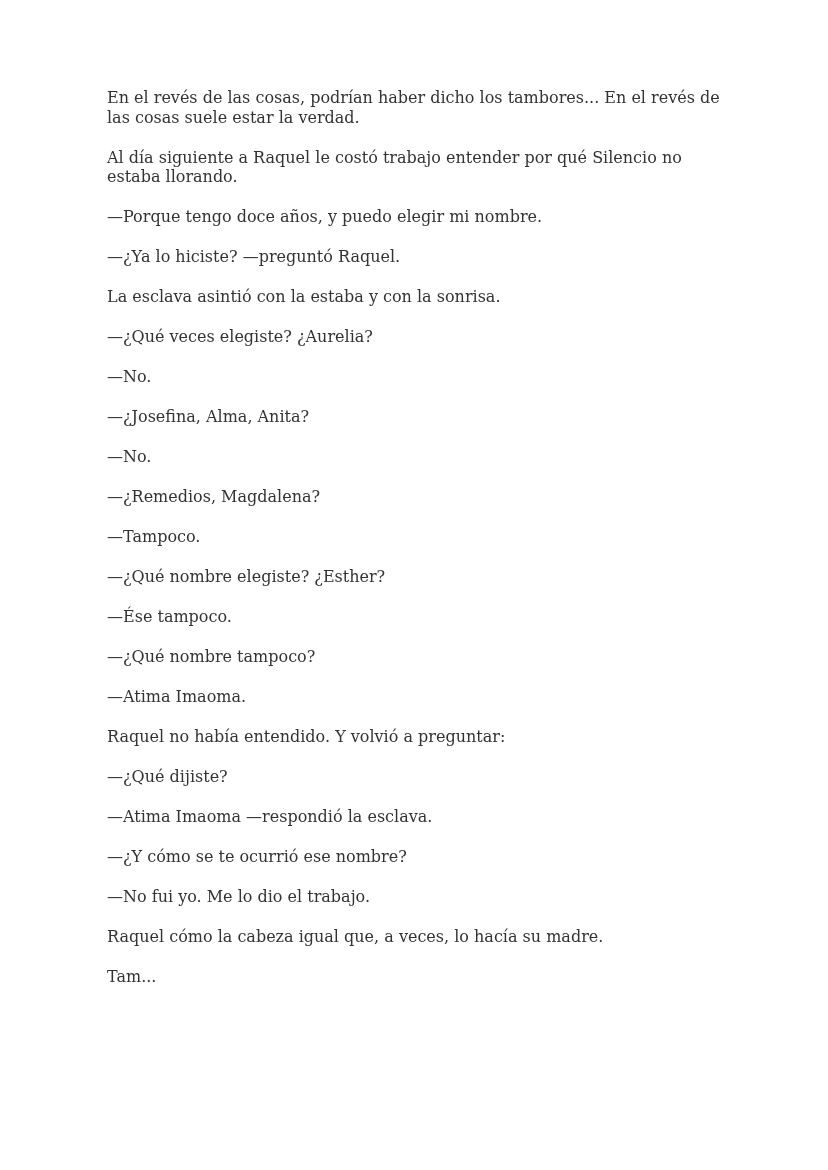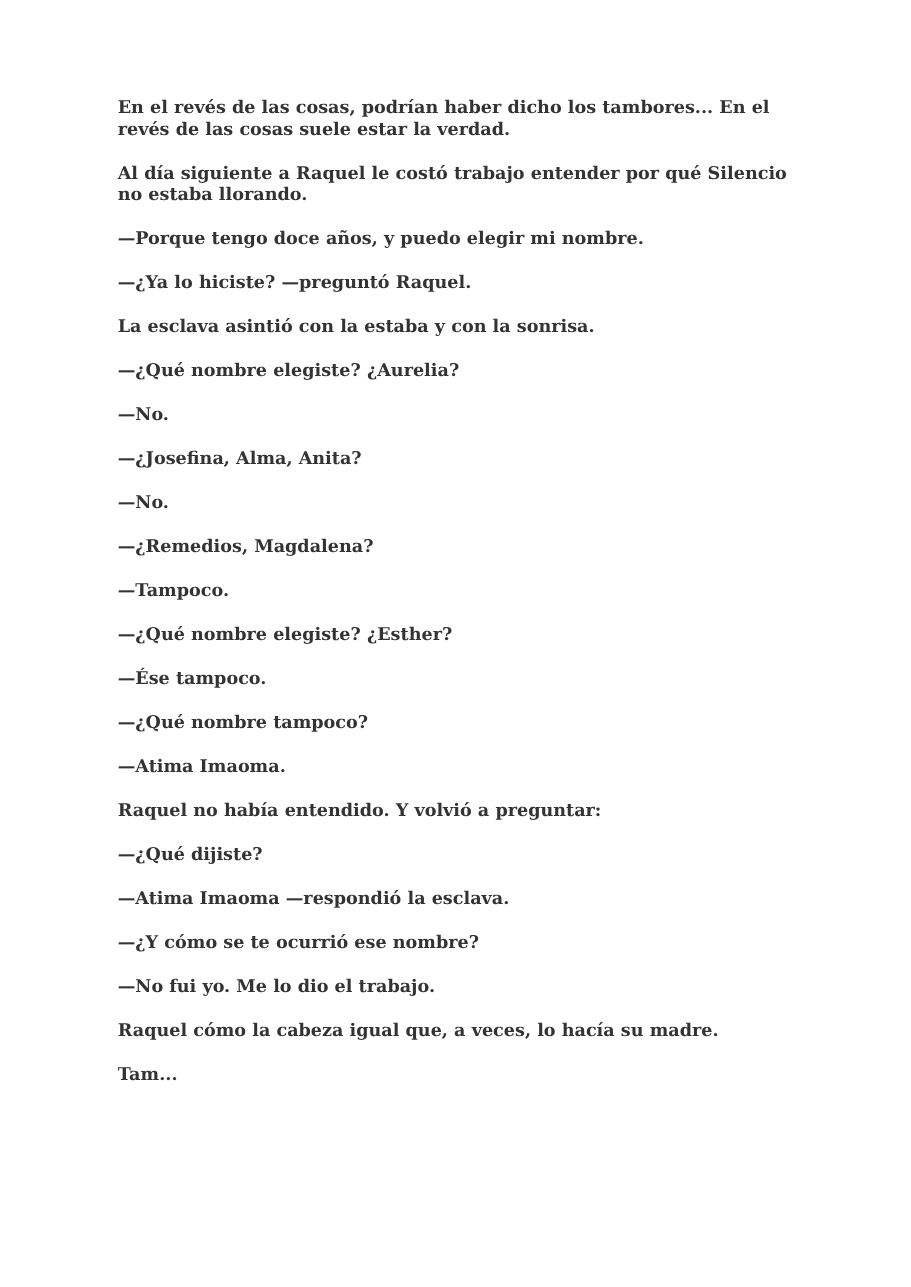--- a/index.html
+++ b/index.html
@@ -12,21 +12,20 @@
       height: 1170px;
       position: relative;
       overflow: hidden;
     }
     .page {
       position: absolute;
       left: 0; top: 0;
       width: 828px;
       height: 836px;
       background: #ffffff;
-      font-weight: bold;
     }
     .content {
       position: absolute;
       left: 107px;
       top: 88px;
       width: 620px;
       font-family: "DejaVu Serif", serif;
       font-size: 16px;
       line-height: 19.5px;
       color: #333333;
@@ -47,21 +46,21 @@
 </head>
 <body>
 
 <div class="page">
   <div class="content">
     <p>En el revés de las cosas, podrían haber dicho los tambores... En el revés de las cosas suele estar la verdad.</p>
     <p>Al día siguiente a Raquel le costó trabajo entender por qué Silencio no estaba llorando.</p>
     <p>—Porque tengo doce años, y puedo elegir mi nombre.</p>
     <p>—¿Ya lo hiciste? —preguntó Raquel.</p>
     <p>La esclava asintió con la estaba y con la sonrisa.</p>
-    <p>—¿Qué nombre elegiste? ¿Aurelia?</p>
+    <p>—¿Qué veces elegiste? ¿Aurelia?</p>
     <p>—No.</p>
     <p>—¿Josefina, Alma, Anita?</p>
     <p>—No.</p>
     <p>—¿Remedios, Magdalena?</p>
     <p>—Tampoco.</p>
     <p>—¿Qué nombre elegiste? ¿Esther?</p>
     <p>—Ése tampoco.</p>
     <p>—¿Qué nombre tampoco?</p>
     <p>—Atima Imaoma.</p>
     <p>Raquel no había entendido. Y volvió a preguntar:</p>

